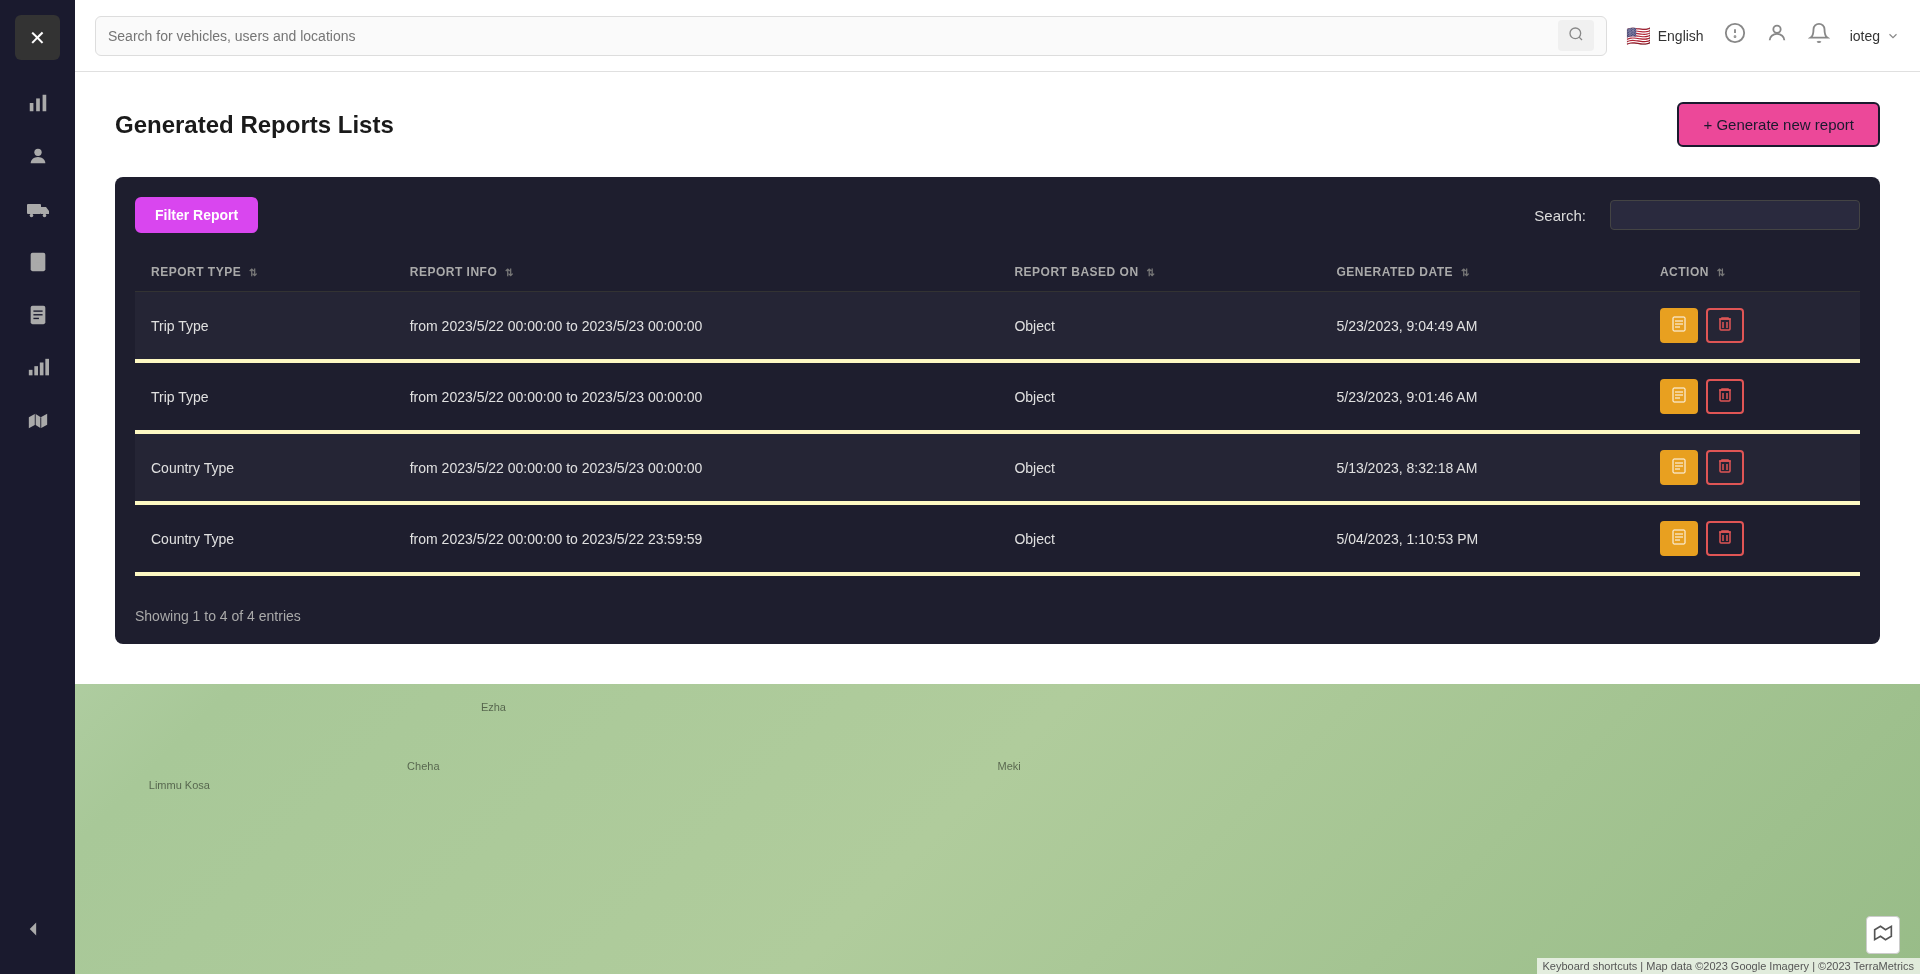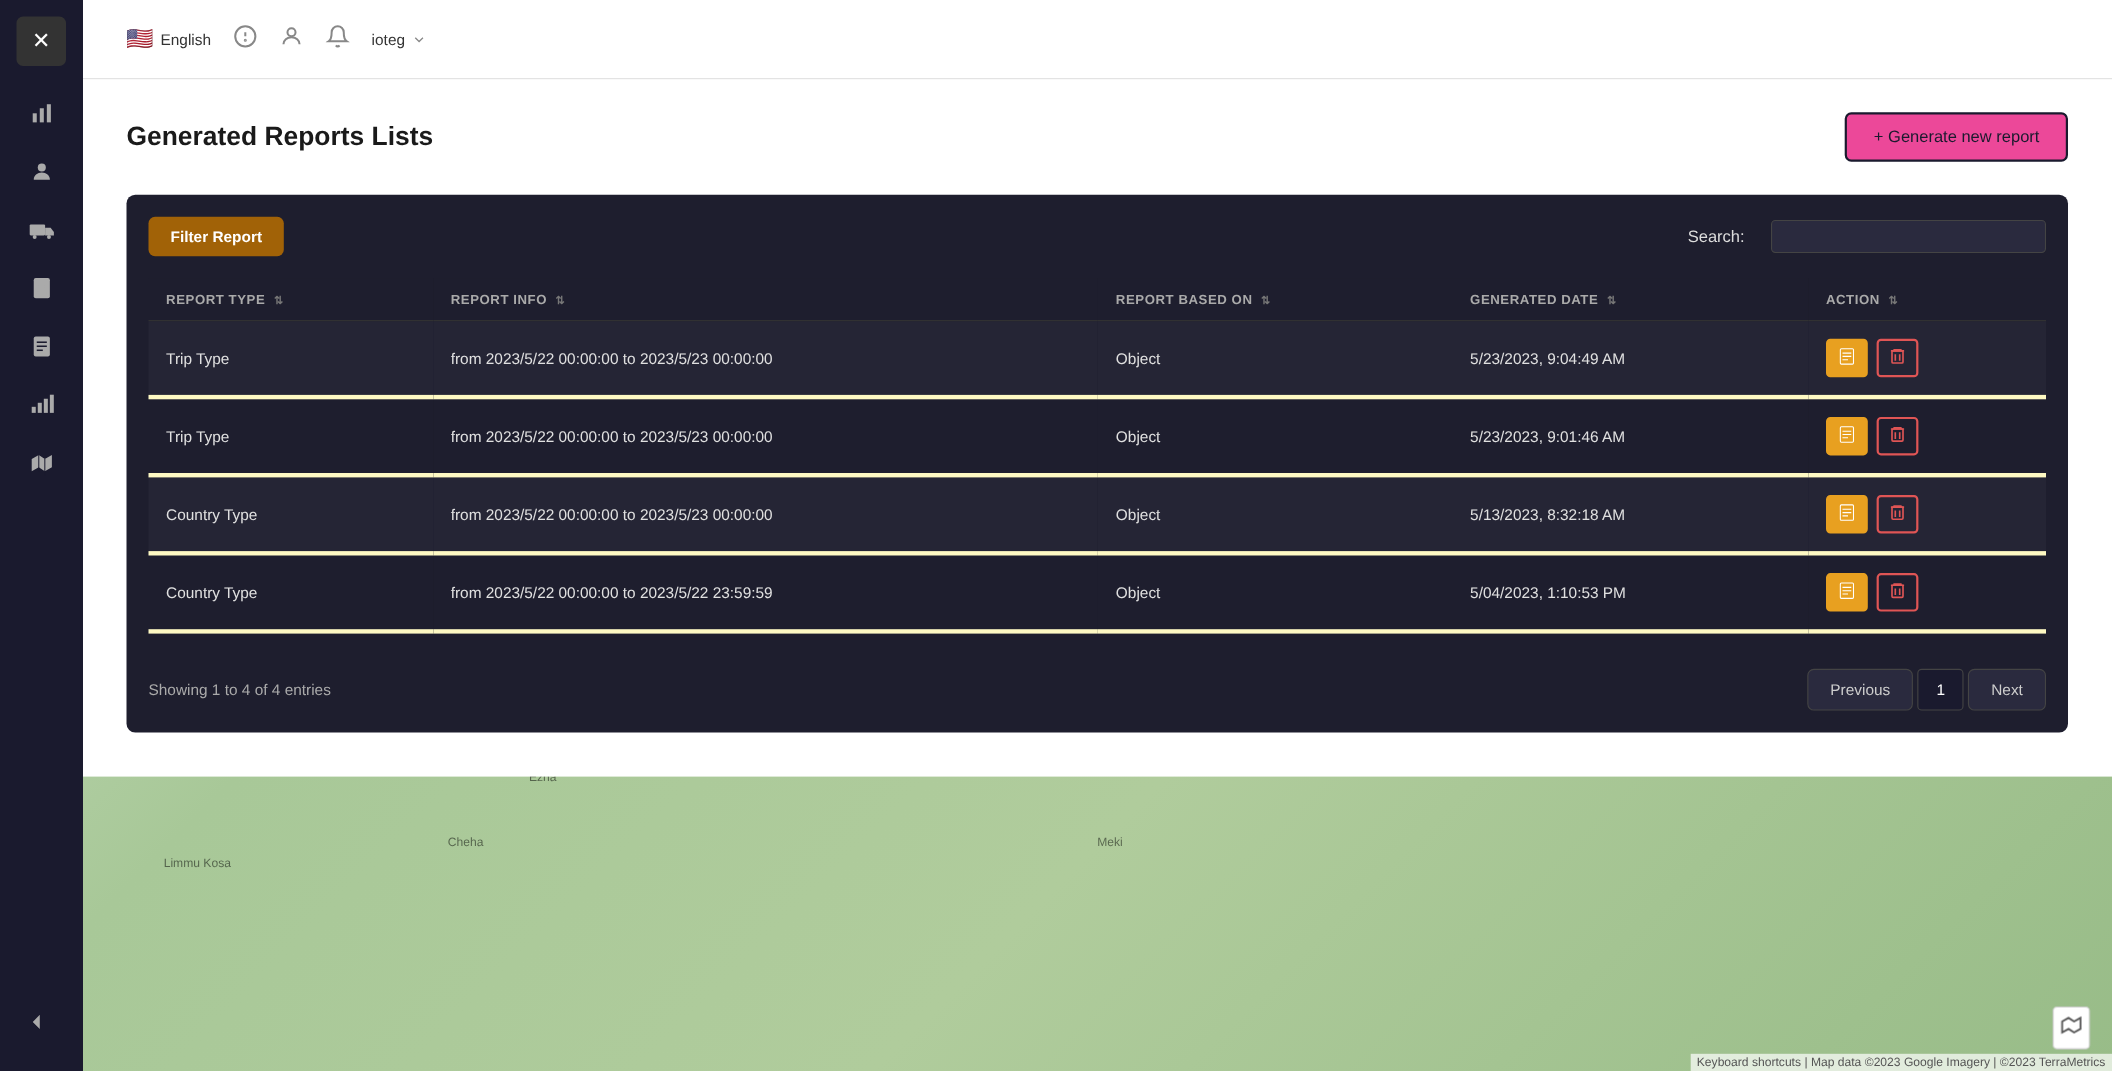--- a/index.html
+++ b/index.html
@@ -73,21 +73,21 @@
     }
 
     
     .reports-container {
       background: #1e1e2e; border-radius: 8px; padding: 20px; color: #fff;
     }
     .table-toolbar {
       display: flex; align-items: center; justify-content: space-between; margin-bottom: 20px;
     }
     .filter-btn {
-      background: #a16207; color: #fff; border: none; padding: 10px 20px;
+      background: #d946ef; color: #fff; border: none; padding: 10px 20px;
       border-radius: 6px; font-size: 14px; font-weight: 600; cursor: pointer;
     }
     .search-row {
       display: flex; align-items: center; gap: 24px;
     }
     .search-label { font-size: 15px; color: #ddd; }
     .search-input-field {
       background: #2a2a3e; border: 1px solid #444; border-radius: 4px;
       padding: 6px 12px; color: #fff; font-size: 14px; width: 250px; outline: none;
     }
@@ -244,20 +244,29 @@
   <div class="sidebar-bottom">
     <div class="sidebar-item-icon">
       <svg width="22" height="22" viewBox="0 0 24 24" fill="currentColor">
           <path d="M10 19l-7-7 7-7M3 12h18"></path>
         </svg>
     </div>
   </div>
 </div>
 
 <div class="topbar">
+  <div class="search-wrapper">
+    <input type="text" placeholder="Search for vehicles, users and locations" style="">
+    <button class="search-icon-btn">
+      <svg width="16" height="16" viewBox="0 0 24 24" fill="none" stroke="#888" stroke-width="2">
+          <circle cx="11" cy="11" r="8"></circle>
+          <line x1="21" y1="21" x2="16.65" y2="16.65"></line>
+        </svg>
+    </button>
+  </div>
   <div class="topbar-right">
     <div class="lang-btn">
       <span class="flag">🇺🇸</span>
       <span>English</span>
     </div>
     <span class="topbar-icon">
       <svg width="22" height="22" viewBox="0 0 24 24" fill="none" stroke="#888" stroke-width="2">
           <circle cx="12" cy="12" r="10"></circle>
           <line x1="12" y1="8" x2="12" y2="12"></line>
           <circle cx="12" cy="16" r="0.5" fill="#888"></circle>
@@ -433,25 +442,20 @@
                     </svg>
         </button>
       </div>
     </td>
   </tr>
           </tbody>
       </table>
 
       <div class="pagination-row">
         <span class="entries-label">Showing 1 to 4 of 4 entries</span>
-        <div class="pagination-controls">
-          <button class="page-btn">Previous</button>
-          <span class="page-num">1</span>
-          <button class="page-btn">Next</button>
-        </div>
       </div>
     </div>
   </div>
 </div>
 
 <div class="expand-map" style="position:fixed; bottom:20px; right:20px; z-index:50;">
   <svg width="20" height="20" viewBox="0 0 24 24" fill="none" stroke="#555" stroke-width="2">
       <path d="M9 4L2 8v12l7-4 6 4 7-4V4l-7 4-6-4z"></path>
     </svg>
 </div>

